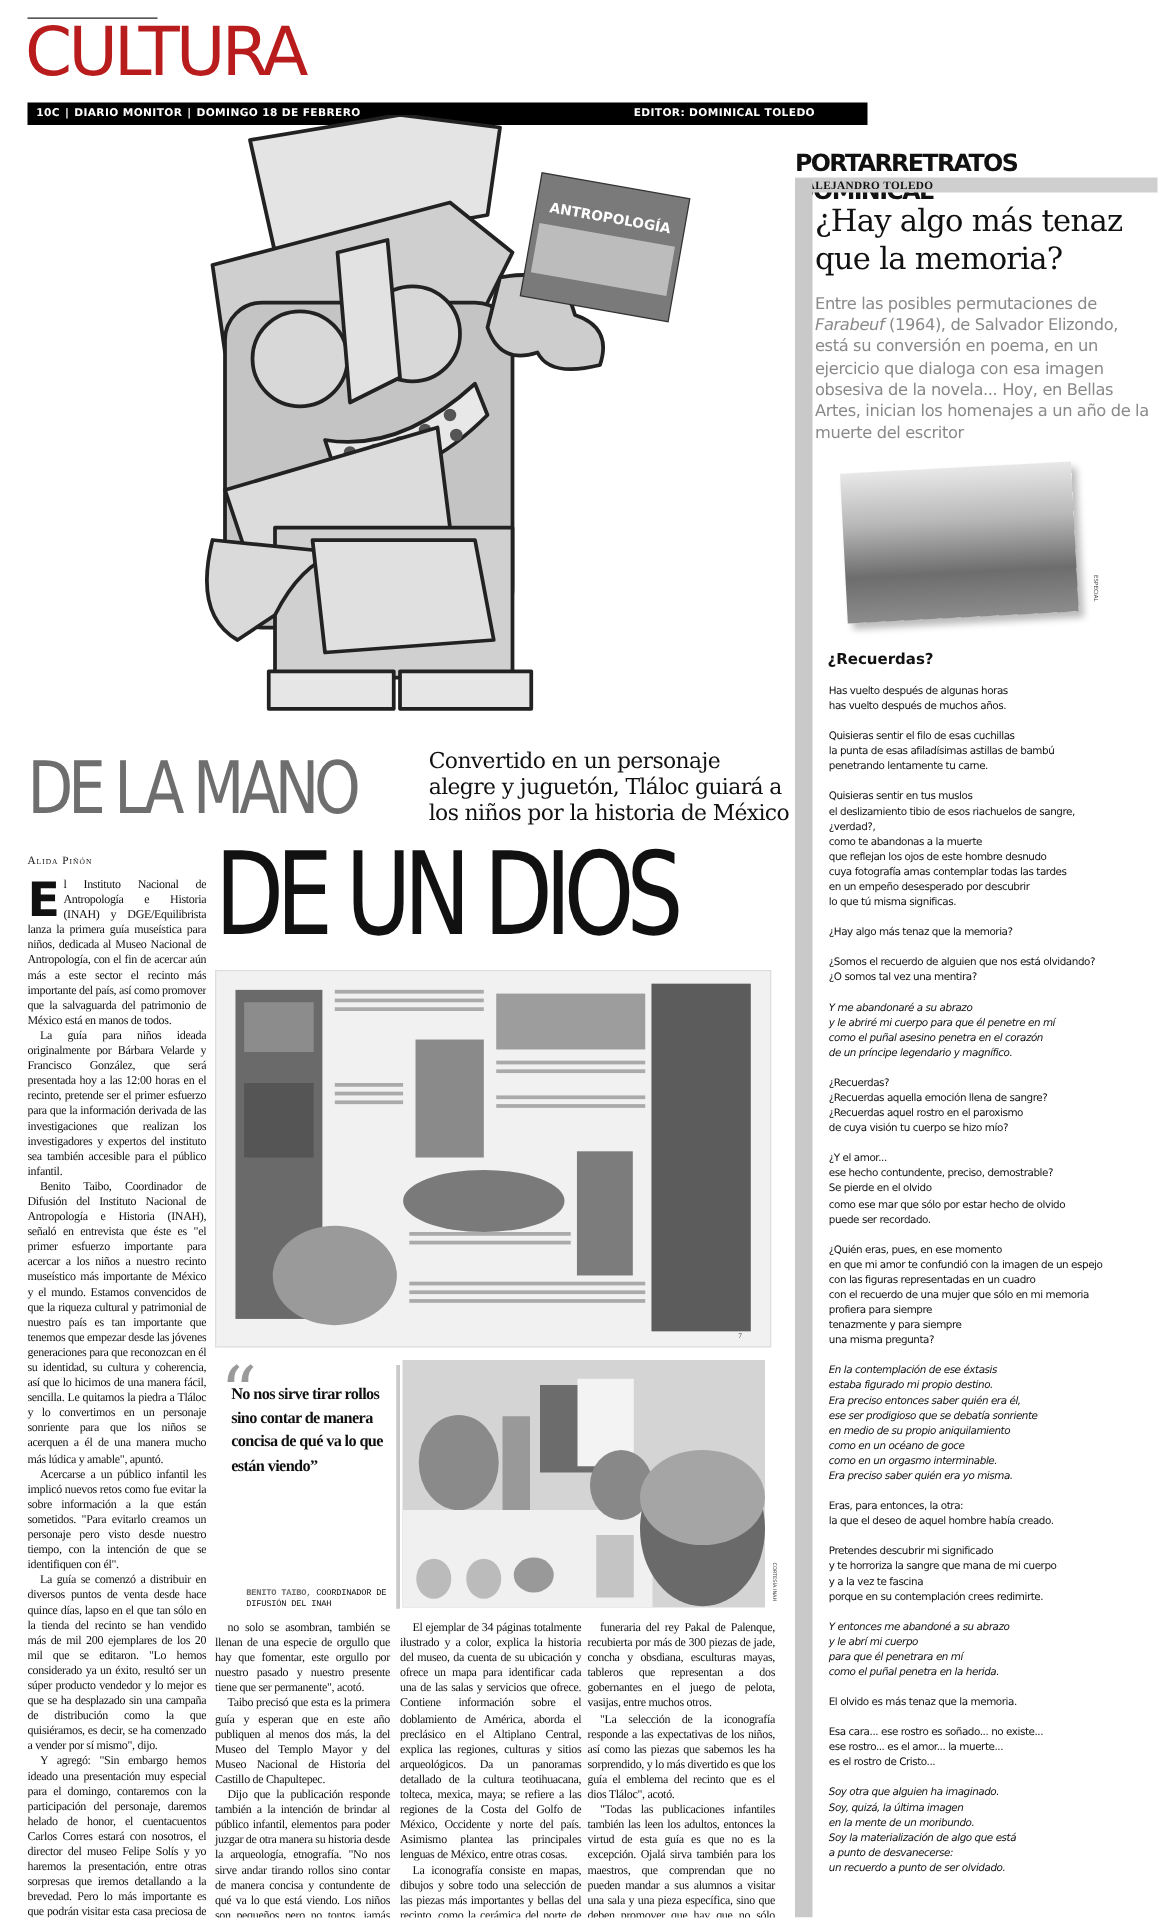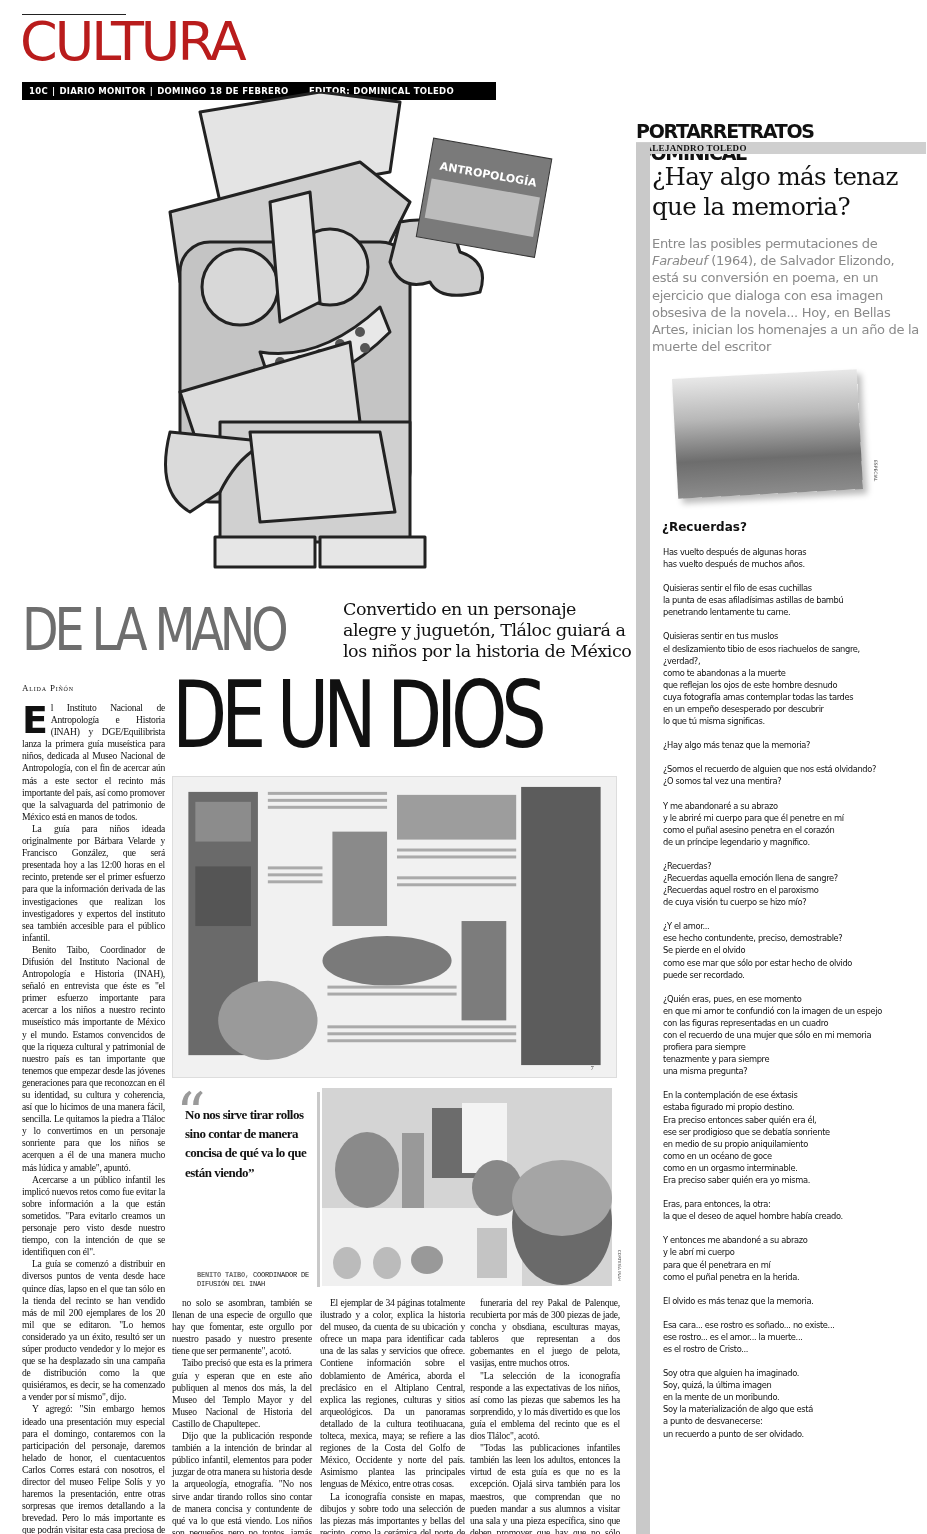--- a/index.html
+++ b/index.html
@@ -1,38 +1,38 @@
 <!DOCTYPE html>
 <html><head>
 <meta charset="utf-8">
 <style>
   *{box-sizing:border-box;margin:0;padding:0}
   html,body{width:927px;height:1534px;background:#fff;overflow:hidden}
   body{position:relative;font-family:"Liberation Serif",serif;color:#111}
   .abs{position:absolute}
   .topline{left:22px;top:14px;width:104px;height:1px;background:#222}
   .section-title{left:20px;top:12px;font-family:"DejaVu Sans",sans-serif;font-weight:normal;font-size:54px;letter-spacing:-3px;line-height:60px;color:#b91c1c}
-  .bar{left:22px;top:82px;width:474px;height:18px;background:#000;color:#fff;font-family:"DejaVu Sans",sans-serif;font-size:8.5px;font-weight:bold;line-height:18px;padding-left:7px;letter-spacing:.3px}
+  .bar{left:22px;top:82px;width:672px;height:18px;background:#000;color:#fff;font-family:"DejaVu Sans",sans-serif;font-size:8.5px;font-weight:bold;line-height:18px;padding-left:7px;letter-spacing:.3px}
   .bar .ed{position:absolute;right:42px;top:0}
   .bar .sep{margin:0 4px}
   
   .illus{left:160px;top:92px;width:440px;height:500px}
   
   .side-bar-gray{left:636px;top:143px;width:14px;height:1391px;background:#c9c9c9}
   .col-title{left:636px;top:120px;font-family:"DejaVu Sans",sans-serif;font-weight:bold;font-size:19px;letter-spacing:-1.3px;line-height:22px}
   .col-byline{left:636px;top:142px;width:290px;height:12px;background:#cfcfcf;font-size:9px;font-weight:bold;line-height:12px;padding-left:2px;letter-spacing:.3px}
   .col-head{left:652px;top:162px;width:270px;font-family:"DejaVu Serif",serif;font-size:24.5px;line-height:30px;letter-spacing:-.6px}
   .col-dek{left:652px;top:235px;width:270px;font-family:"DejaVu Sans",sans-serif;font-size:13px;line-height:17.2px;color:#8a8a8a;letter-spacing:-.3px}
   .col-dek i{font-style:italic}
   .photo{left:675px;top:374px;width:185px;height:120px;transform:rotate(-3deg);background:linear-gradient(180deg,#e8e8e8 0%,#b8b8b8 35%,#6d6d6d 70%,#8c8c8c 100%);box-shadow:4px 5px 6px #bbb}
   .photo-credit{left:878px;top:460px;font-family:"DejaVu Sans",sans-serif;font-size:4.5px;transform:rotate(90deg);transform-origin:left top;color:#444}
   .poem-title{left:662px;top:520px;font-family:"DejaVu Sans",sans-serif;font-weight:bold;font-size:12px}
   .poem{left:663px;top:546px;width:260px;font-family:"DejaVu Sans",sans-serif;font-size:8.3px;line-height:12.1px;letter-spacing:-.35px}
   .poem .stanza{margin-bottom:12px}
-  .poem .it{}
+  .poem .it{font-style:italic}
   
   .hl1{left:22px;top:598px;font-family:"DejaVu Sans",sans-serif;font-size:58px;color:#6e6e6e;letter-spacing:-5px;line-height:64px;transform:scaleX(.82);transform-origin:left}
   .dek{left:343px;top:599px;width:290px;font-family:"DejaVu Serif",serif;font-size:17.5px;line-height:21px;letter-spacing:-.5px}
   .hl2{left:172px;top:668px;font-family:"DejaVu Sans",sans-serif;font-size:92px;letter-spacing:-8px;line-height:96px;transform:scaleX(.78);transform-origin:left}
   .byline{left:22px;top:683px;font-size:9px;letter-spacing:.8px;font-variant:small-caps}
   .body-col{font-size:9.6px;line-height:12.1px;text-align:justify;letter-spacing:-.25px;hyphens:auto}
   .body-col p{text-indent:10px}
   .body-col p.first{text-indent:0}
   .drop{float:left;font-family:"DejaVu Sans",sans-serif;font-weight:bold;font-size:38px;line-height:32px;margin:2px 3px 0 0}
   .c1{left:22px;top:702px;width:143px;height:832px;overflow:hidden}
@@ -107,20 +107,21 @@
     <div class="stanza">Quisieras sentir el filo de esas cuchillas<br>la punta de esas afiladísimas astillas de bambú<br>penetrando lentamente tu carne.</div>
     <div class="stanza">Quisieras sentir en tus muslos<br>el deslizamiento tibio de esos riachuelos de sangre,<br>¿verdad?,<br>como te abandonas a la muerte<br>que reflejan los ojos de este hombre desnudo<br>cuya fotografía amas contemplar todas las tardes<br>en un empeño desesperado por descubrir<br>lo que tú misma significas.</div>
     <div class="stanza">¿Hay algo más tenaz que la memoria?</div>
     <div class="stanza">¿Somos el recuerdo de alguien que nos está olvidando?<br>¿O somos tal vez una mentira?</div>
     <div class="stanza it">Y me abandonaré a su abrazo<br>y le abriré mi cuerpo para que él penetre en mí<br>como el puñal asesino penetra en el corazón<br>de un príncipe legendario y magnífico.</div>
     <div class="stanza">¿Recuerdas?<br>¿Recuerdas aquella emoción llena de sangre?<br>¿Recuerdas aquel rostro en el paroxismo<br>de cuya visión tu cuerpo se hizo mío?</div>
     <div class="stanza">¿Y el amor...<br>ese hecho contundente, preciso, demostrable?<br>Se pierde en el olvido<br>como ese mar que sólo por estar hecho de olvido<br>puede ser recordado.</div>
     <div class="stanza">¿Quién eras, pues, en ese momento<br>en que mi amor te confundió con la imagen de un espejo<br>con las figuras representadas en un cuadro<br>con el recuerdo de una mujer que sólo en mi memoria<br>profiera para siempre<br>tenazmente y para siempre<br>una misma pregunta?</div>
     <div class="stanza it">En la contemplación de ese éxtasis<br>estaba figurado mi propio destino.<br>Era preciso entonces saber quién era él,<br>ese ser prodigioso que se debatía sonriente<br>en medio de su propio aniquilamiento<br>como en un océano de goce<br>como en un orgasmo interminable.<br>Era preciso saber quién era yo misma.</div>
     <div class="stanza">Eras, para entonces, la otra:<br>la que el deseo de aquel hombre había creado.</div>
+    <div class="stanza">Pretendes descubrir mi significado<br>y te horroriza la sangre que mana de mi cuerpo<br>y a la vez te fascina<br>porque en su contemplación crees redimirte.</div>
     <div class="stanza it">Y entonces me abandoné a su abrazo<br>y le abrí mi cuerpo<br>para que él penetrara en mí<br>como el puñal penetra en la herida.</div>
     <div class="stanza">El olvido es más tenaz que la memoria.</div>
     <div class="stanza">Esa cara... ese rostro es soñado... no existe...<br>ese rostro... es el amor... la muerte...<br>es el rostro de Cristo...</div>
     <div class="stanza it">Soy otra que alguien ha imaginado.<br>Soy, quizá, la última imagen<br>en la mente de un moribundo.<br>Soy la materialización de algo que está<br>a punto de desvanecerse:<br>un recuerdo a punto de ser olvidado.</div>
   </div>
 
 <div class="abs hl1">DE LA MANO</div>
 <div class="abs dek">Convertido en un personaje alegre y juguetón, Tláloc guiará a los niños por la historia de México</div>
 <div class="abs hl2">DE UN DIOS</div>
 <div class="abs byline">Alida Piñón</div>

